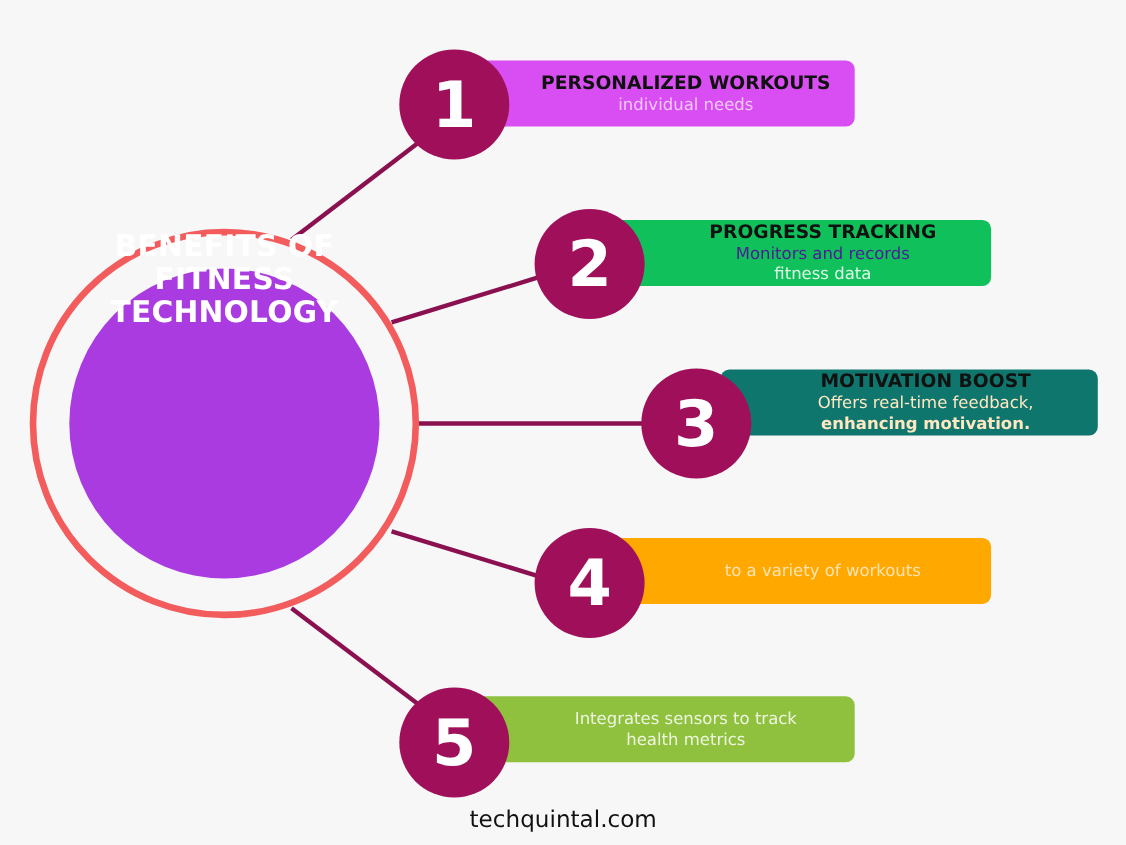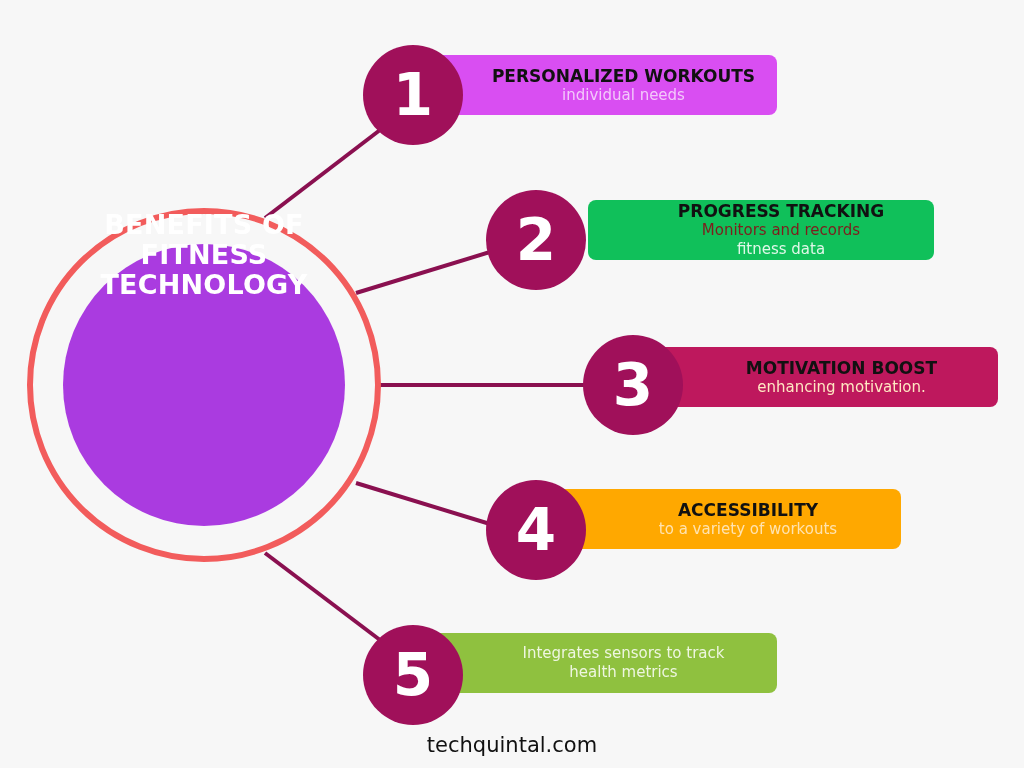--- a/index.html
+++ b/index.html
@@ -29,35 +29,35 @@
 <div class="core">
   <div class="core-title">BENEFITS OF FITNESS TECHNOLOGY</div>
 </div>
 
 <div class="box" style="left:430px; top:55px; width:347px; background:#d94ef2; padding-left:40px;">
   <div class="title">PERSONALIZED WORKOUTS</div>
   <div class="desc" style="color:#f3c8fb;">individual needs</div>
 </div>
 <div class="num" style="left:363px; top:45px;">1</div>
 
-<div class="box" style="left:588px; top:200px; width:346px; background:#10c05a; padding-left:40px;">
+<div class="box" style="left:555px; top:200px; width:346px; background:#10c05a; padding-left:40px;">
   <div class="title">PROGRESS TRACKING</div>
-  <div class="desc" style="color:#7f1d1d;">Monitors and records</div>
+  <div class="desc" style="color:#4c1d95;">Monitors and records</div>
   <div class="desc" style="color:#dff7e8;">fitness data</div>
 </div>
 <div class="num" style="left:486px; top:190px;">2</div>
 
-<div class="box" style="left:655px; top:347px; width:343px; background:#be185d; padding-left:30px;align-items:center;">
+<div class="box" style="left:655px; top:336px; width:343px; background:#0f766e; padding-left:30px;align-items:center;">
   <div class="title">MOTIVATION BOOST</div>
-  <div class="desc" style="color:#ffe7c2;">enhancing motivation.</div>
+  <div class="desc" style="color:#ffe7c2;">Offers real-time feedback,</div>
+  <div class="desc" style="color:#ffe7c2;font-weight:bold;">enhancing motivation.</div>
 </div>
 <div class="num" style="left:583px; top:335px;">3</div>
 
 <div class="box" style="left:555px; top:489px; width:346px; background:#ffa800; padding-left:40px;">
-  <div class="title">ACCESSIBILITY</div>
   <div class="desc" style="color:#ffe3b0;">to a variety of workouts</div>
 </div>
 <div class="num" style="left:486px; top:480px;">4</div>
 
 <div class="box" style="left:430px; top:633px; width:347px; background:#8fc13f; padding-left:40px;">
   <div class="desc" style="color:#eef6e0;">Integrates sensors to track</div>
   <div class="desc" style="color:#eef6e0;">health metrics</div>
 </div>
 <div class="num" style="left:363px; top:625px;">5</div>
 

